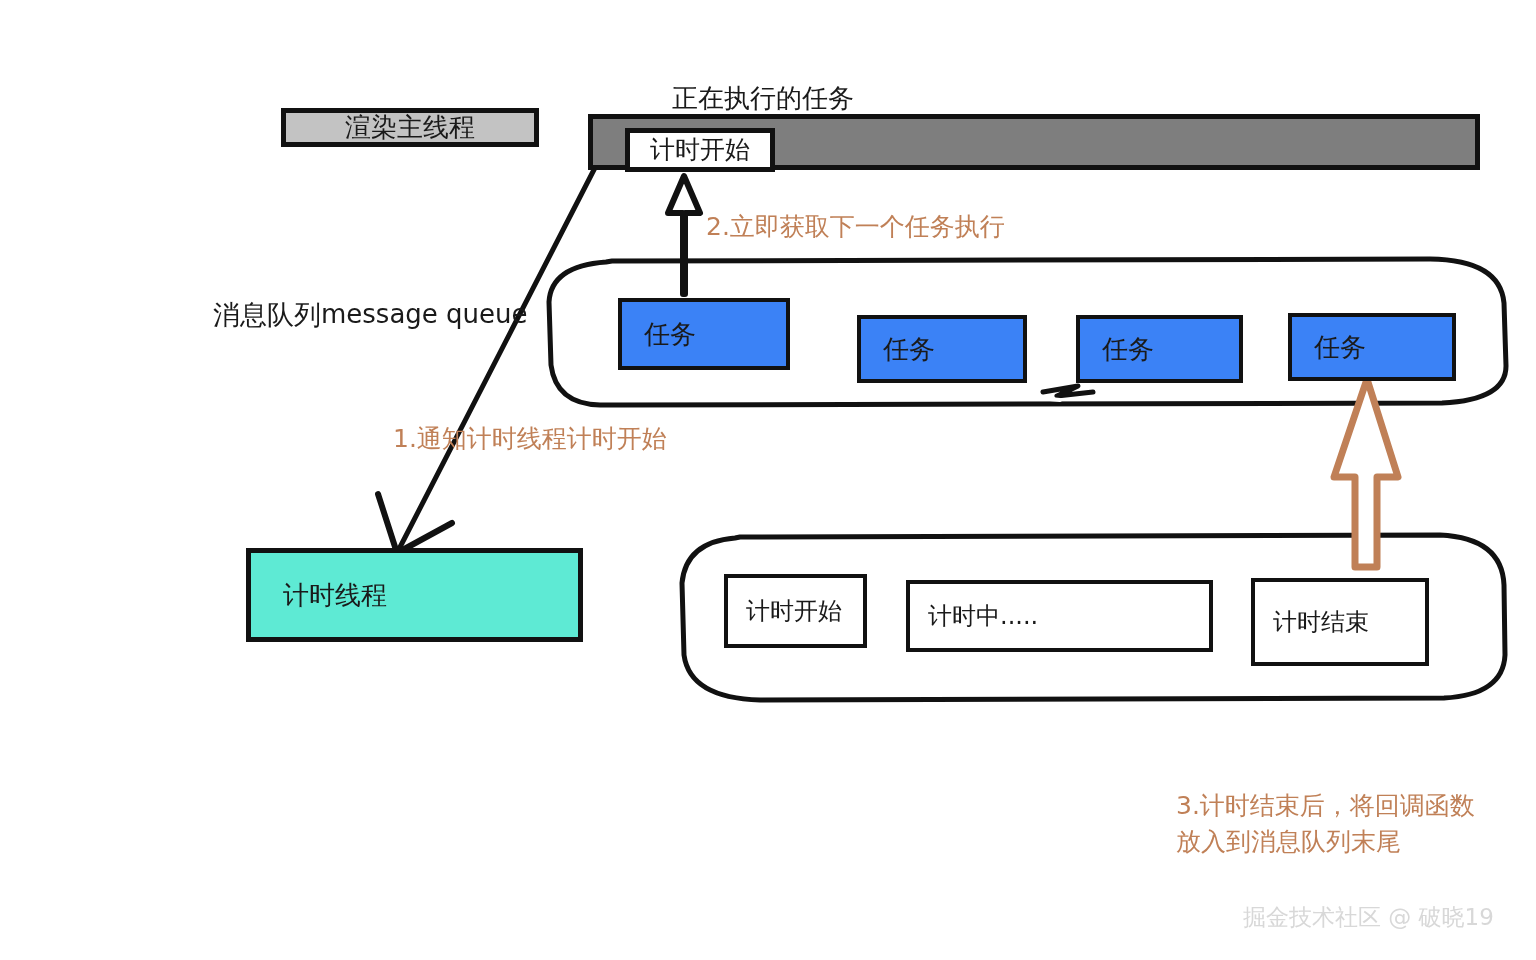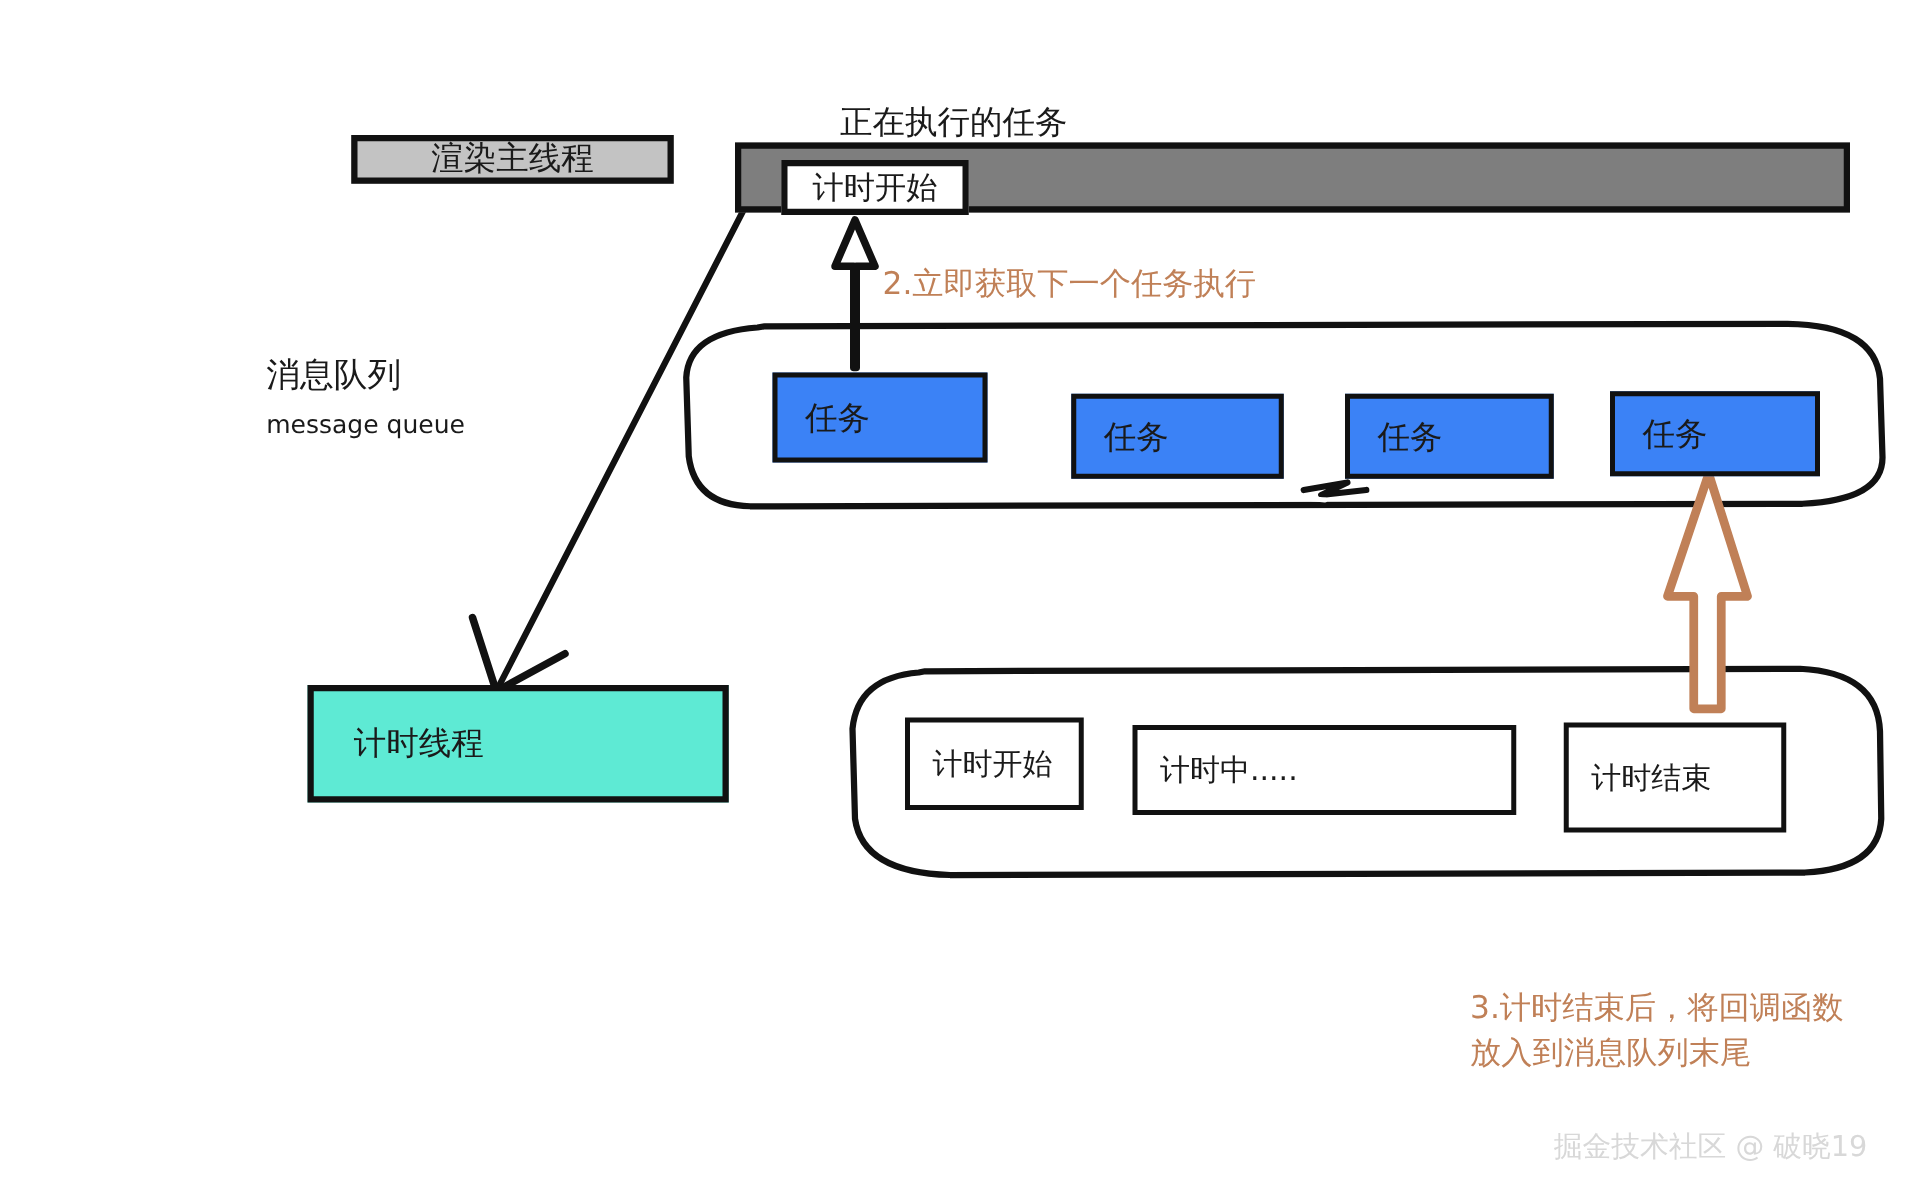--- a/index.html
+++ b/index.html
@@ -75,27 +75,27 @@
     color: #1a1a1a;
     padding-left: 22px;
   }
   #task-1 { left: 618px; top: 298px; width: 172px; height: 72px; }
   #task-2 { left: 857px; top: 315px; width: 170px; height: 68px; }
   #task-3 { left: 1076px; top: 315px; width: 167px; height: 68px; }
   #task-4 { left: 1288px; top: 313px; width: 168px; height: 68px; }
 
   
   #queue-label {
-    left: 213px; top: 286px;
-    flex-direction: column;
+    left: 213px; top: 300px;
+    flex-direction: row;
     align-items: flex-start;
     font-size: 27px;
   }
   #queue-label span { display: block; margin-bottom: 12px; }
-  #queue-label span:last-child { margin-bottom: 12px; font-size: 20px; }
+  #queue-label span:last-child { margin-bottom: 12px; font-size: 26px; }
 
   
   .annotation {
     position: absolute;
     color: #c08057;
     font-size: 25px;
     white-space: nowrap;
     line-height: 1.45;
   }
   #anno-1 { left: 393px; top: 421px; }
@@ -186,20 +186,21 @@
   <div class="task-box" id="task-2">
     <span>任务</span>
   </div>
   <div class="task-box" id="task-3">
     <span>任务</span>
   </div>
   <div class="task-box" id="task-4">
     <span>任务</span>
   </div>
 
+  <div class="annotation" id="anno-1">1.通知计时线程计时开始</div>
   <div class="annotation" id="anno-2">2.立即获取下一个任务执行</div>
   <div class="annotation" id="anno-3">3.计时结束后，将回调函数放入到消息队列末尾</div>
 
   <div class="node" id="timer-thread-box">
     <span>计时线程</span>
   </div>
 
   <div class="timer-box" id="timer-1">
     <span>计时开始</span>
   </div>

